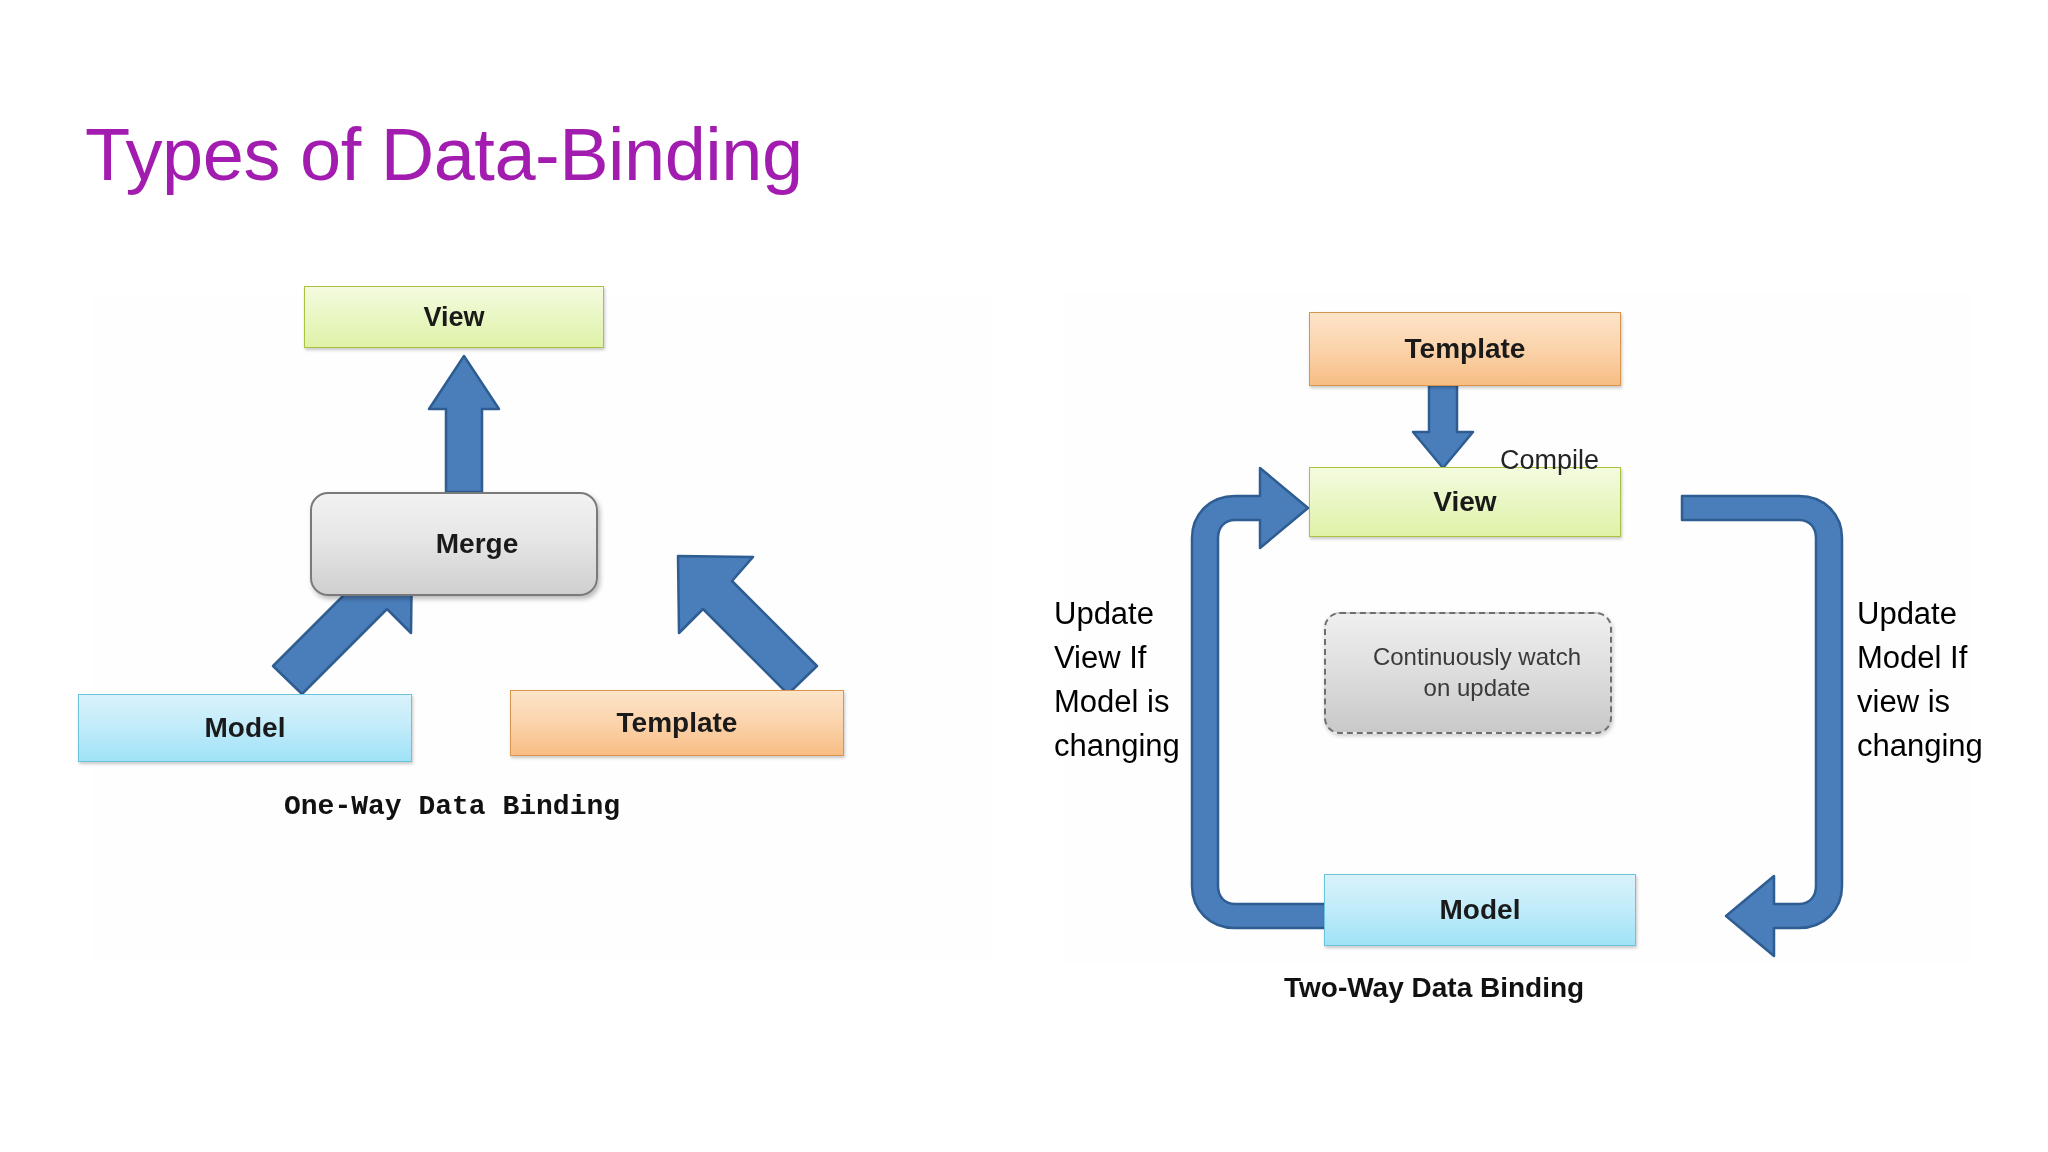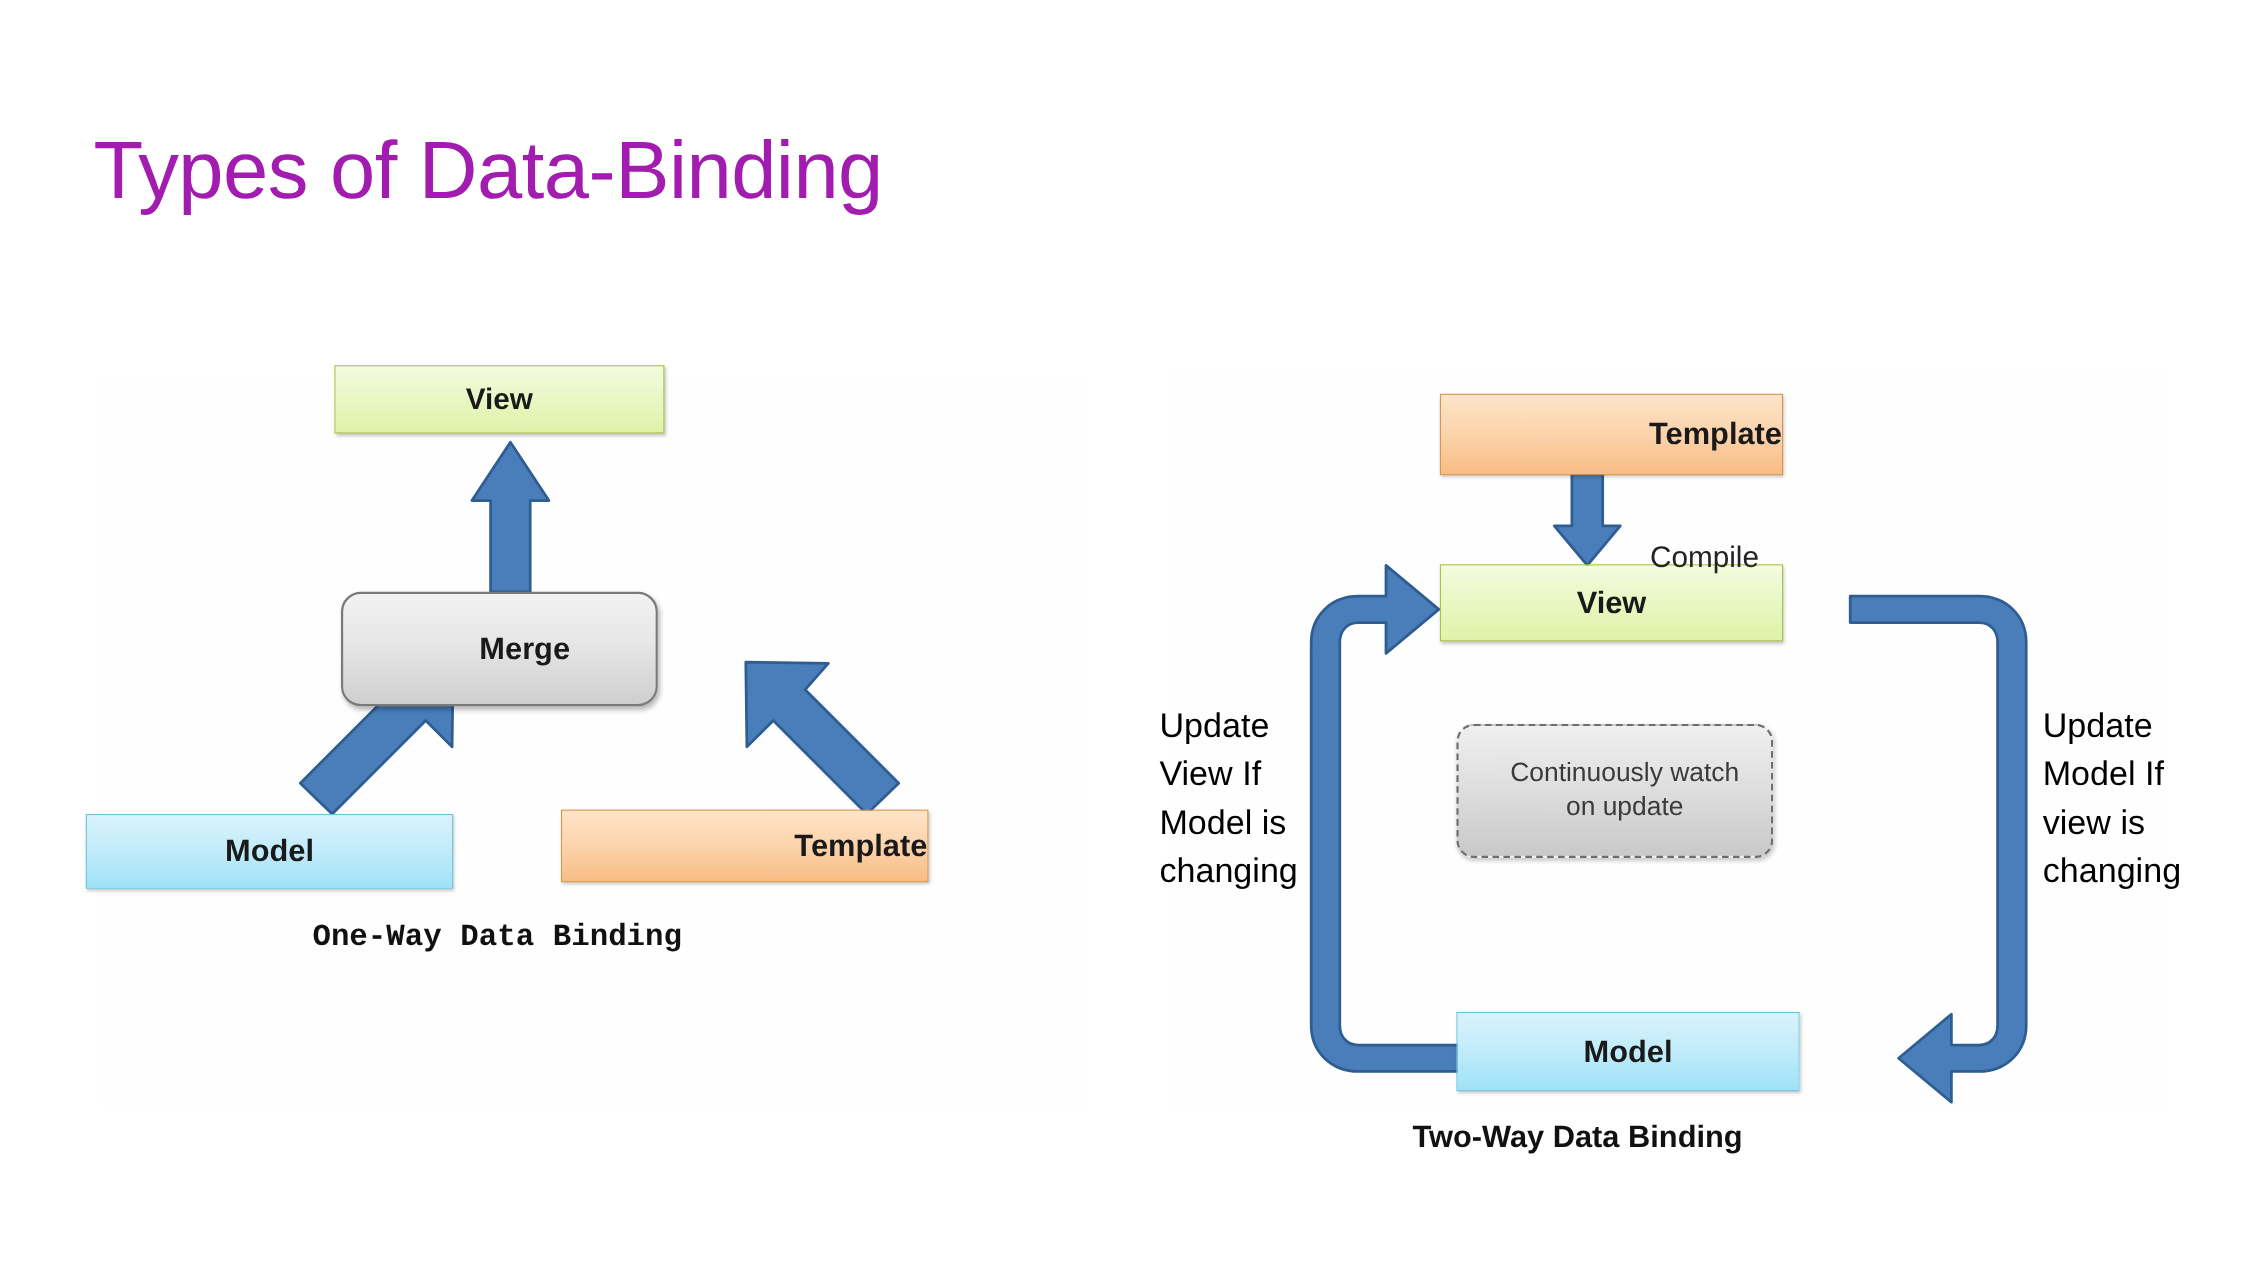--- a/index.html
+++ b/index.html
@@ -27,21 +27,20 @@
     color: #a21caf;
     letter-spacing: -0.5px;
     white-space: nowrap;
     line-height: 1;
   }
 
   
   .diagram {
     position: absolute;
     background: #fefefe;
-    margin-top: 46px;
   }
   #diagram-one-way {
     left: 92px;
     top: 296px;
     width: 898px;
     height: 664px;
   }
   #diagram-two-way {
     left: 1062px;
     top: 292px;
@@ -64,21 +63,20 @@
   }
   .node-view {
     background: linear-gradient(to bottom, #f4fbe0 0%, #eaf7c6 45%, #dff2a8 100%);
     border: 1px solid #a9c23f;
     box-shadow: 1px 2px 3px rgba(0,0,0,0.22);
   }
   .node-template {
     background: linear-gradient(to bottom, #fde4c8 0%, #fbd3ab 50%, #f7bd84 100%);
     border: 1px solid #d9954b;
     box-shadow: 1px 2px 3px rgba(0,0,0,0.22);
-    justify-content: flex-end;
   }
   .node-model {
     background: linear-gradient(to bottom, #d9f2fb 0%, #c3ecfa 45%, #9fe2f7 100%);
     border: 1px solid #6cc3dd;
     box-shadow: 1px 2px 3px rgba(0,0,0,0.22);
   }
   .node-merge {
     background: linear-gradient(to bottom, #f2f2f2 0%, #e6e6e6 45%, #cfcfcf 100%);
     border: 2px solid #7a7a7a;
     border-radius: 18px;

